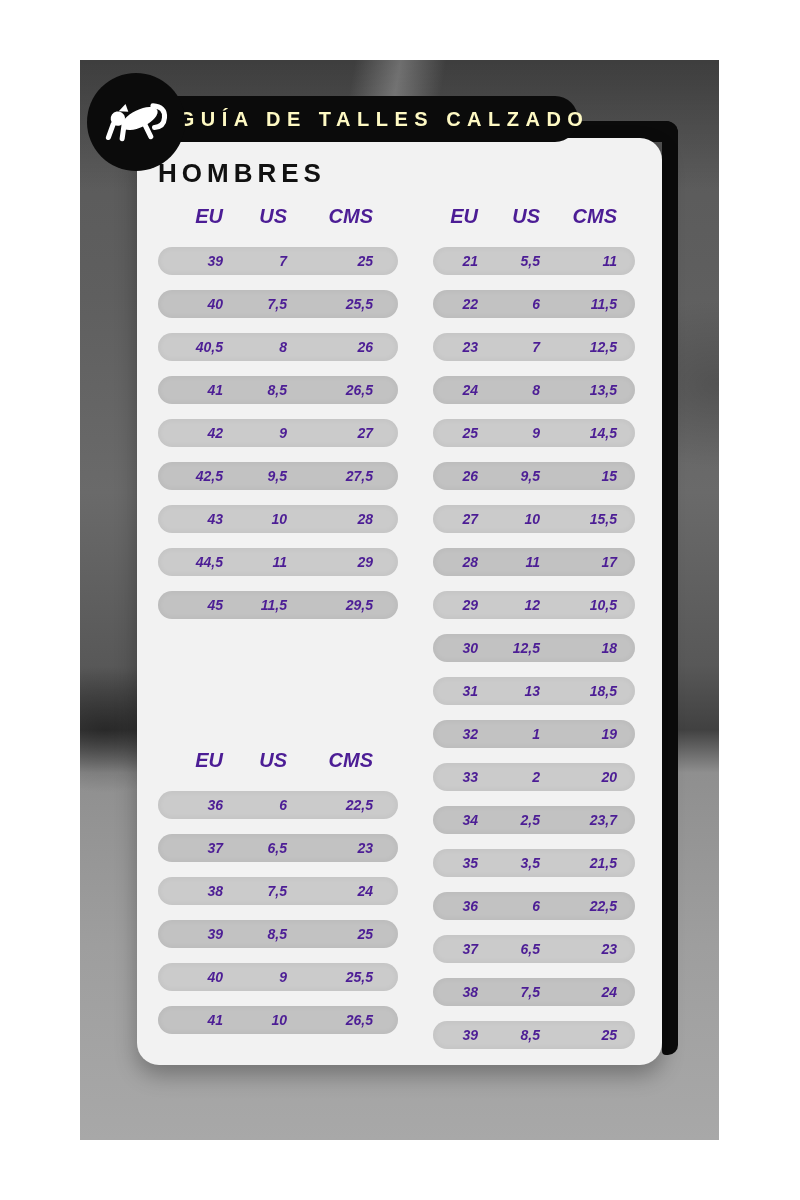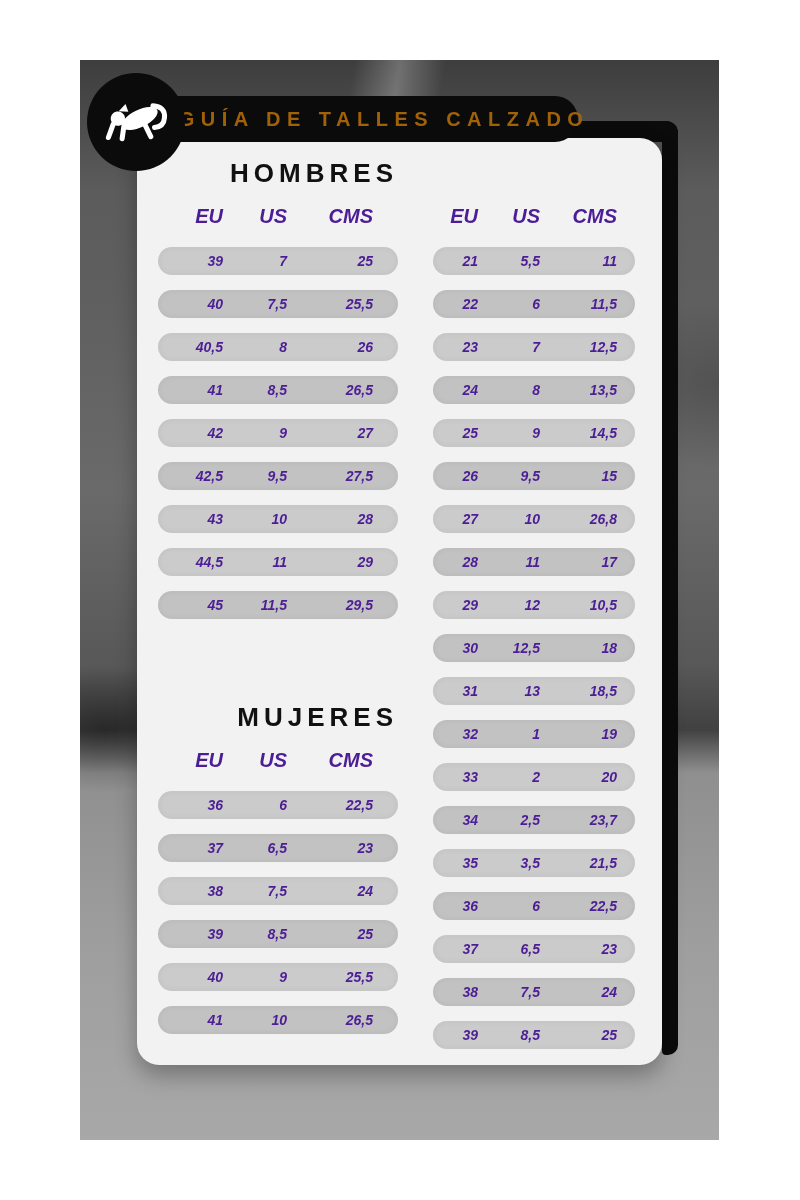--- a/index.html
+++ b/index.html
@@ -31,34 +31,34 @@
     background:#f2f2f2;border-radius:22px;z-index:3;
     box-shadow:0 10px 22px rgba(0,0,0,.30);
   }
   .header-pill{
     position:absolute;left:112px;top:96px;width:466px;height:46px;
     background:#0b0b0b;border-radius:23px;z-index:4;
     display:flex;align-items:center;justify-content:center;
     padding-left:78px;box-sizing:border-box;
   }
   .header-pill .title{
-    color:#a16207;font-weight:bold;font-size:20px;letter-spacing:6.5px;white-space:nowrap;
+    color:#fef9c3;font-weight:bold;font-size:20px;letter-spacing:6.5px;white-space:nowrap;
   }
   .logo-circle{
     position:absolute;left:87px;top:73px;width:98px;height:98px;border-radius:50%;
     background:#0b0b0b;z-index:5;display:flex;align-items:center;justify-content:center;
   }
   .logo-circle svg{width:72px;height:72px;}
 
   .sec{position:absolute;z-index:4;}
   .sec-hombres{left:21px;top:12px;width:240px;height:515px;}
   .sec-mujeres{left:21px;top:556px;width:240px;height:345px;}
   .sec-ninos{left:296px;top:12px;width:202px;height:900px;}
   .sec h2{
-    position:absolute;top:8px;left:0;width:100%;margin:0;text-align:right;
+    position:absolute;top:8px;left:0;width:100%;margin:0;text-align:left;
     font-size:26px;font-weight:bold;letter-spacing:5px;color:#111;white-space:nowrap;
   }
   .sec .size-table{position:absolute;top:52px;left:0;width:100%;}
 
   .size-row{
     display:grid;height:28px;align-items:center;box-sizing:border-box;
     font-style:italic;font-weight:bold;color:#4c1d95;
   }
   .cols-wide{grid-template-columns:65px 64px 86px;padding-right:25px;}
   .cols-narrow{grid-template-columns:45px 62px 77px;padding-right:18px;}
@@ -130,21 +130,20 @@
         </div>
         <div class="size-row cols-wide pill alt">
           <span>45</span>
           <span>11,5</span>
           <span>29,5</span>
         </div>
       </div>
   </div>
 
   <div class="sec sec-mujeres">
-    <h2>MUJERES</h2>
     <div class="size-table">
         <div class="size-row cols-wide head">
           <span>EU</span>
           <span>US</span>
           <span>CMS</span>
         </div>
         <div class="size-row cols-wide pill first">
           <span>36</span>
           <span>6</span>
           <span>22,5</span>
@@ -210,21 +209,21 @@
           <span>14,5</span>
         </div>
         <div class="size-row cols-narrow pill alt">
           <span>26</span>
           <span>9,5</span>
           <span>15</span>
         </div>
         <div class="size-row cols-narrow pill">
           <span>27</span>
           <span>10</span>
-          <span>26,8</span>
+          <span>15,5</span>
         </div>
         <div class="size-row cols-narrow pill alt">
           <span>28</span>
           <span>11</span>
           <span>17</span>
         </div>
         <div class="size-row cols-narrow pill">
           <span>29</span>
           <span>12</span>
           <span>10,5</span>

